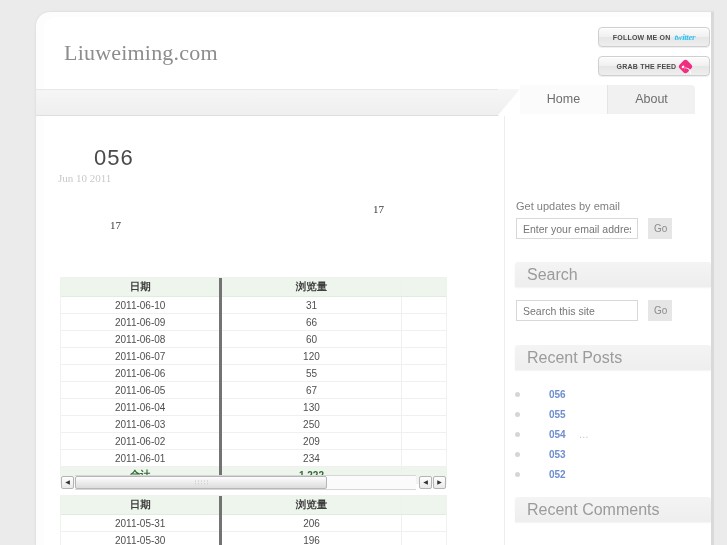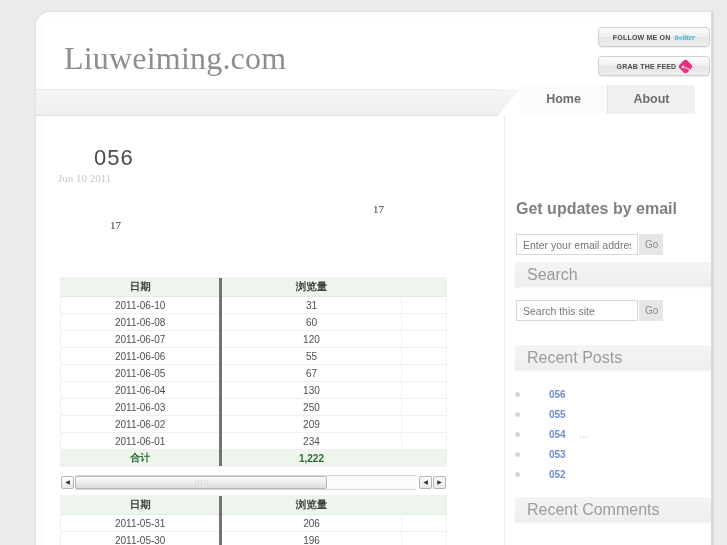--- a/index.html
+++ b/index.html
@@ -42,21 +42,21 @@
     background: #ffffff;
     border-top-left-radius: 12px;
   }
 
   
   .site-title {
     position: absolute;
     left: 64px;
     top: 40px;
     font-family: "Liberation Serif", serif;
-    font-size: 32px;
+    font-size: 22px;
     color: #8d8d8d;
     letter-spacing: 0.2px;
     white-space: nowrap;
   }
 
   .header-buttons {
     position: absolute;
     right: 17px;
     top: 27px;
     width: 112px;
@@ -119,21 +119,20 @@
     transform-origin: 100% 0%;
   }
 
   
   .nav {
     position: absolute;
     left: 520px;
     top: 85px;
     display: flex;
     height: 30px;
-    font-weight: bold;
   }
   .nav-tab {
     width: 87px;
     height: 29px;
     line-height: 29px;
     text-align: center;
     font-size: 12.5px;
     color: #6d6d6d;
     background: #f7f7f7;
     border-right: 1px solid #e4e4e4;
@@ -344,42 +343,41 @@
   }
   .sb-right {
     display: flex;
     gap: 1px;
     margin-left: 2px;
   }
 
   
   .sb-section { position: absolute; left: 11px; width: 185px; }
   .sb-label {
-    font-size: 16px;
+    font-size: 11px;
     color: #808080;
-    margin-bottom: 16px;
-    font-weight: bold;
+    margin-bottom: 6px;
   }
   .field-row { display: flex; align-items: stretch; }
   .field-input {
     width: 122px;
     height: 21px;
     border: 1px solid #d8d8d8;
     background: #ffffff;
     font-size: 10.5px;
     color: #9a9a9a;
     padding: 0 6px;
     box-sizing: border-box;
     font-family: "Liberation Sans", sans-serif;
     outline: none;
   }
   .field-go {
     width: 24px;
     height: 21px;
-    margin-left: 1px;
+    margin-left: 10px;
     background: #e6e6e6;
     border: none;
     font-size: 10px;
     color: #8c8c8c;
     cursor: pointer;
     font-family: "Liberation Sans", sans-serif;
   }
   .sb-heading {
     position: absolute;
     left: 10px;
@@ -471,20 +469,25 @@
         <tr>
           <th class="col-date">日期</th>
           <th class="col-views">浏览量</th>
           <th class="col-extra"></th>
         </tr>
       </thead>
       <tbody>
         <tr>
           <td class="col-date">2011-06-10</td>
           <td class="col-views">31</td>
+          <td class="col-extra"></td>
+        </tr>
+        <tr>
+          <td class="col-date">2011-06-09</td>
+          <td class="col-views">66</td>
           <td class="col-extra"></td>
         </tr>
         <tr>
           <td class="col-date">2011-06-08</td>
           <td class="col-views">60</td>
           <td class="col-extra"></td>
         </tr>
         <tr>
           <td class="col-date">2011-06-07</td>
           <td class="col-views">120</td>

